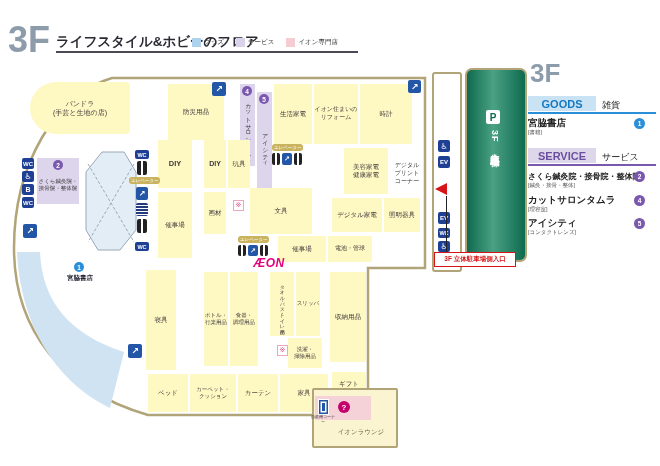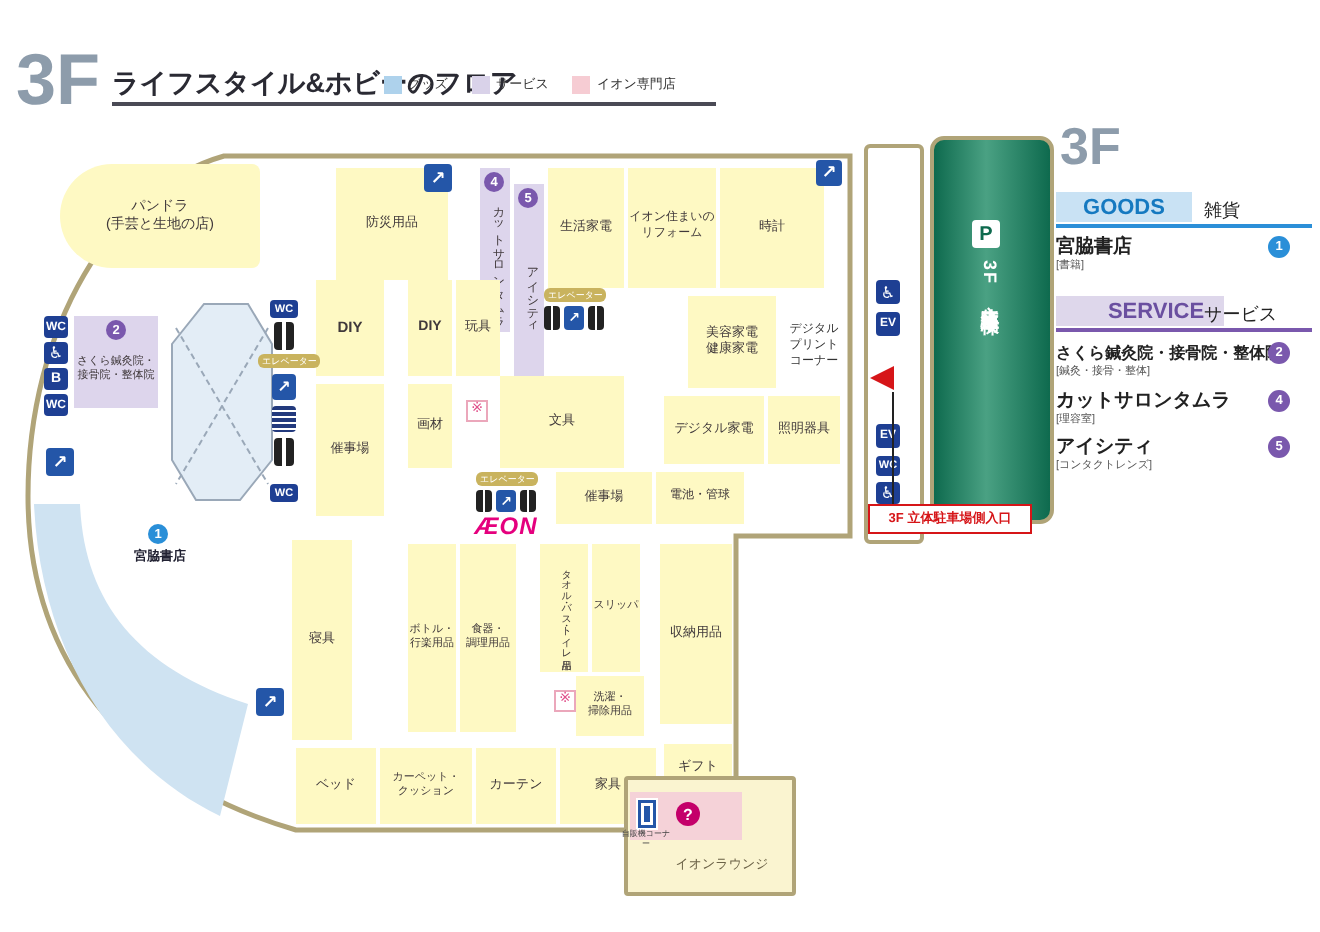--- a/index.html
+++ b/index.html
@@ -114,21 +114,21 @@
 
   <div class="chip" style="left:272px;top:144px;">エレベーター</div>
   <div class="ic ic-bw" style="left:272px;top:153px;width:8px;height:12px;"></div>
   <div class="ic ic-esc" style="left:282px;top:153px;width:10px;height:12px;font-size:7px;">↗</div>
   <div class="ic ic-bw" style="left:294px;top:153px;width:8px;height:12px;"></div>
 
   <div class="chip" style="left:238px;top:236px;">エレベーター</div>
   <div class="ic ic-bw" style="left:238px;top:245px;width:8px;height:11px;"></div>
   <div class="ic ic-esc" style="left:248px;top:245px;width:10px;height:11px;font-size:7px;">↗</div>
   <div class="ic ic-bw" style="left:260px;top:245px;width:8px;height:11px;"></div>
-  <div class="abs" style="left:234px;top:256px;width:38px;text-align:center;font-size:12px;font-weight:bold;font-style:italic;color:#e5007e;letter-spacing:0.5px;">ÆON</div>
+  <div class="abs" style="left:250px;top:256px;width:38px;text-align:center;font-size:12px;font-weight:bold;font-style:italic;color:#e5007e;letter-spacing:0.5px;">ÆON</div>
 
   <div class="ic" style="left:135px;top:150px;width:14px;height:9px;font-size:5.5px;">WC</div>
   <div class="ic ic-bw" style="left:137px;top:161px;width:10px;height:14px;"></div>
   <div class="chip" style="left:129px;top:177px;">エレベーター</div>
   <div class="ic ic-esc" style="left:136px;top:187px;width:12px;height:13px;font-size:8px;">↗</div>
   <div class="ic ic-stairs" style="left:136px;top:203px;width:12px;height:13px;"></div>
   <div class="ic ic-bw" style="left:137px;top:219px;width:10px;height:14px;"></div>
   <div class="ic" style="left:135px;top:242px;width:14px;height:9px;font-size:5.5px;">WC</div>
 
   <div class="ic" style="left:22px;top:158px;width:12px;height:11px;font-size:6px;">WC</div>
@@ -185,21 +185,21 @@
 
   <div class="abs floor-big" style="left:530px;top:60px;font-size:26px;line-height:1;">3F</div>
 
   <div class="sb-bar" style="left:528px;top:96px;background:#c9e2f4;color:#1579c0;">GOODS</div>
   <div class="abs" style="left:602px;top:99px;font-size:9px;color:#222;">雑貨</div>
   <div class="rule" style="left:528px;top:112px;width:128px;background:#2b8fd8;"></div>
   <div class="sb-name" style="left:528px;top:117px;">宮脇書店</div>
   <div class="sb-cat" style="left:528px;top:129px;">[書籍]</div>
   <div class="badge b-blue" style="left:634px;top:118px;width:11px;height:11px;">1</div>
 
-  <div class="sb-bar" style="left:528px;top:148px;background:#ded7eb;color:#6a4fa0;padding-left:16px;">SERVICE</div>
+  <div class="sb-bar" style="left:528px;top:148px;background:#ded7eb;color:#6a4fa0;">SERVICE</div>
   <div class="abs" style="left:602px;top:151px;font-size:9px;color:#222;">サービス</div>
   <div class="rule" style="left:528px;top:164px;width:128px;background:#7a58ad;"></div>
 
   <div class="sb-name" style="left:528px;top:171px;font-size:8px;">さくら鍼灸院・接骨院・整体院</div>
   <div class="sb-cat" style="left:528px;top:182px;">[鍼灸・接骨・整体]</div>
   <div class="badge b-pur" style="left:634px;top:171px;width:11px;height:11px;">2</div>
 
   <div class="sb-name" style="left:528px;top:194px;">カットサロンタムラ</div>
   <div class="sb-cat" style="left:528px;top:206px;">[理容室]</div>
   <div class="badge b-pur" style="left:634px;top:195px;width:11px;height:11px;">4</div>

